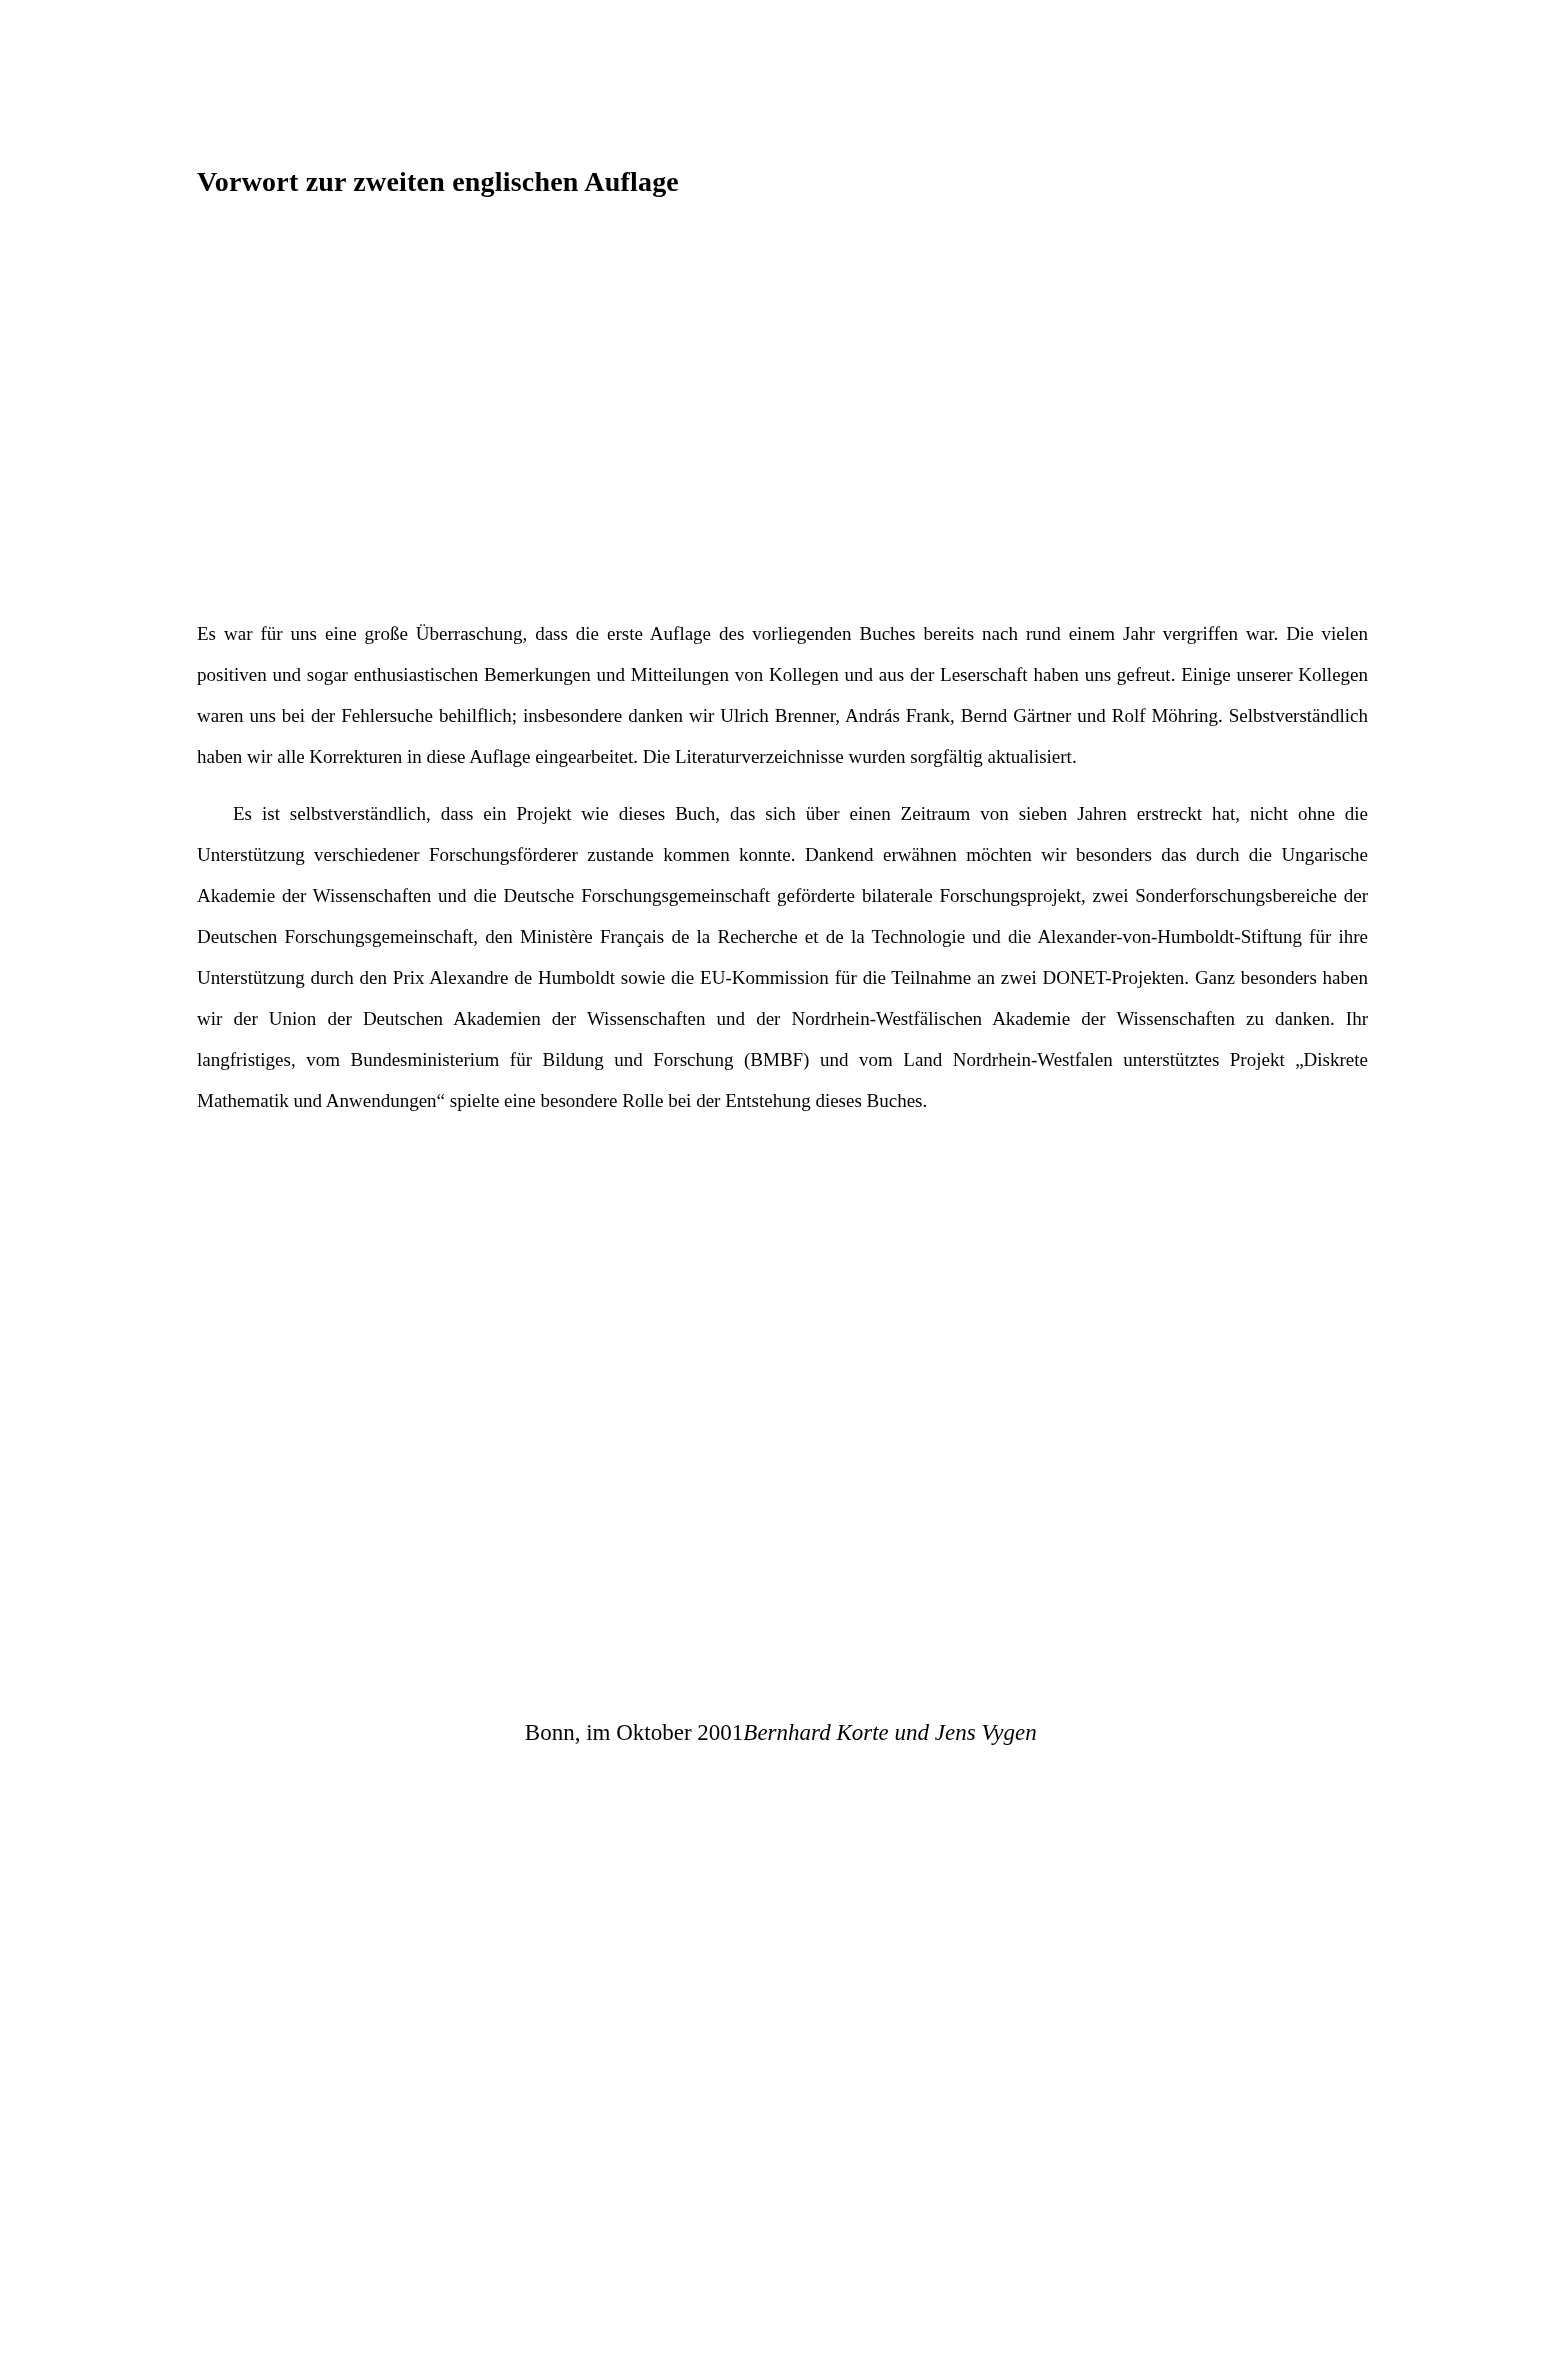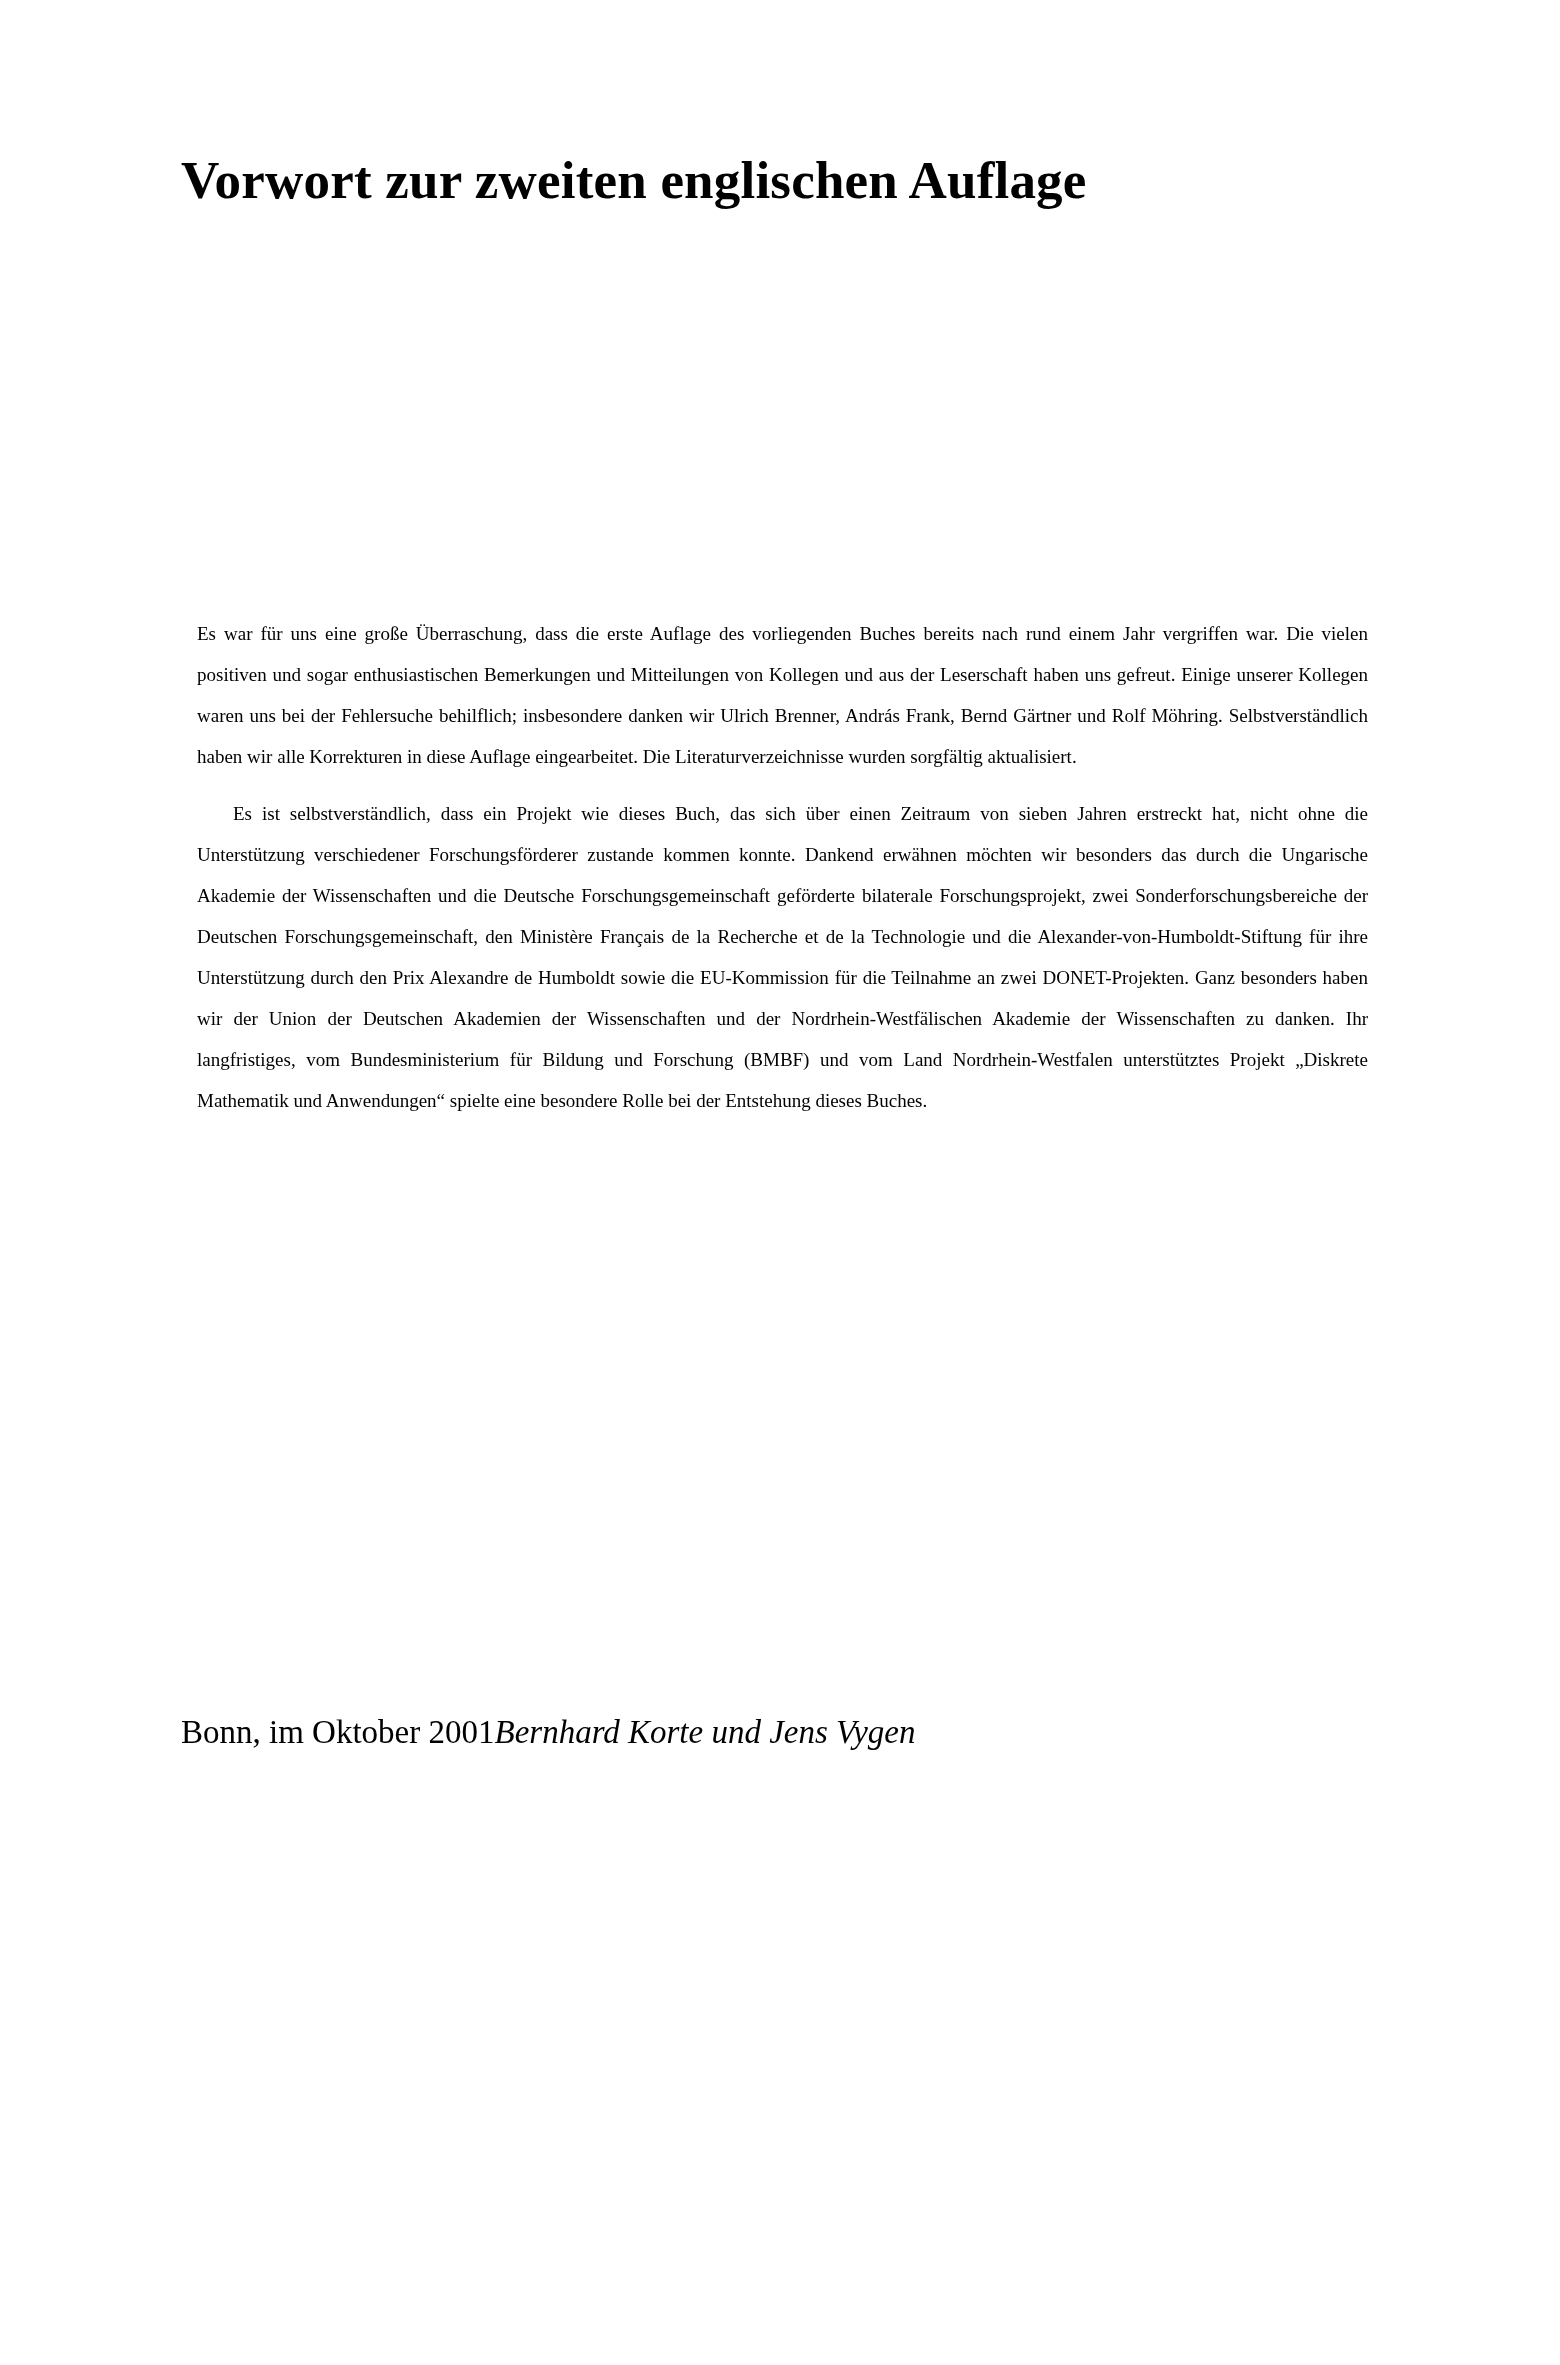--- a/index.html
+++ b/index.html
@@ -24,25 +24,25 @@
     height: 2366px;
     background: #ffffff;
   }
   .content {
     position: absolute;
     left: 181px;
     top: 149px;
     width: 1200px;
   }
   .page-title {
-    font-size: 53px;
+    font-size: 28px;
     font-weight: bold;
     letter-spacing: 0.2px;
     line-height: 1.2;
-    margin: 0;
+    margin: 16px;
     font-family: "Liberation Serif", "DejaVu Serif", serif;
   }
   .body-block {
     position: absolute;
     left: 181px;
     top: 597px;
     width: 1203px;
   }
   p.para {
     margin: 16px;
@@ -54,23 +54,23 @@
   }
   p.para.indent {
     text-indent: 36px;
   }
   .signature-row {
     position: absolute;
     left: 181px;
     top: 1692px;
     width: 1203px;
     display: flex;
-    justify-content: flex-start;
+    justify-content: center;
     align-items: baseline;
-    font-size: 33px;
+    font-size: 23px;
     line-height: 41px;
   }
   .signature-left {
     white-space: nowrap;
   }
   .signature-right {
     font-style: italic;
     white-space: nowrap;
     padding-right: 3.4px;
     margin-top: 20px;

